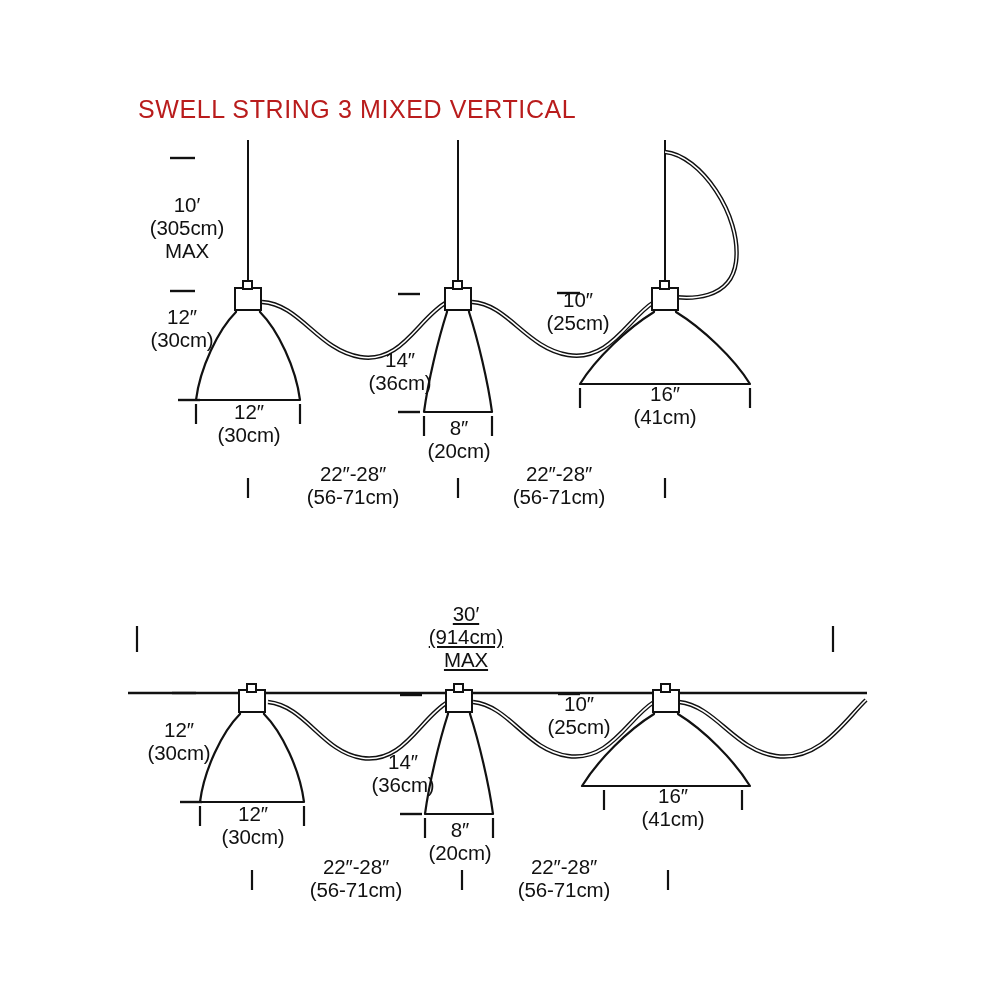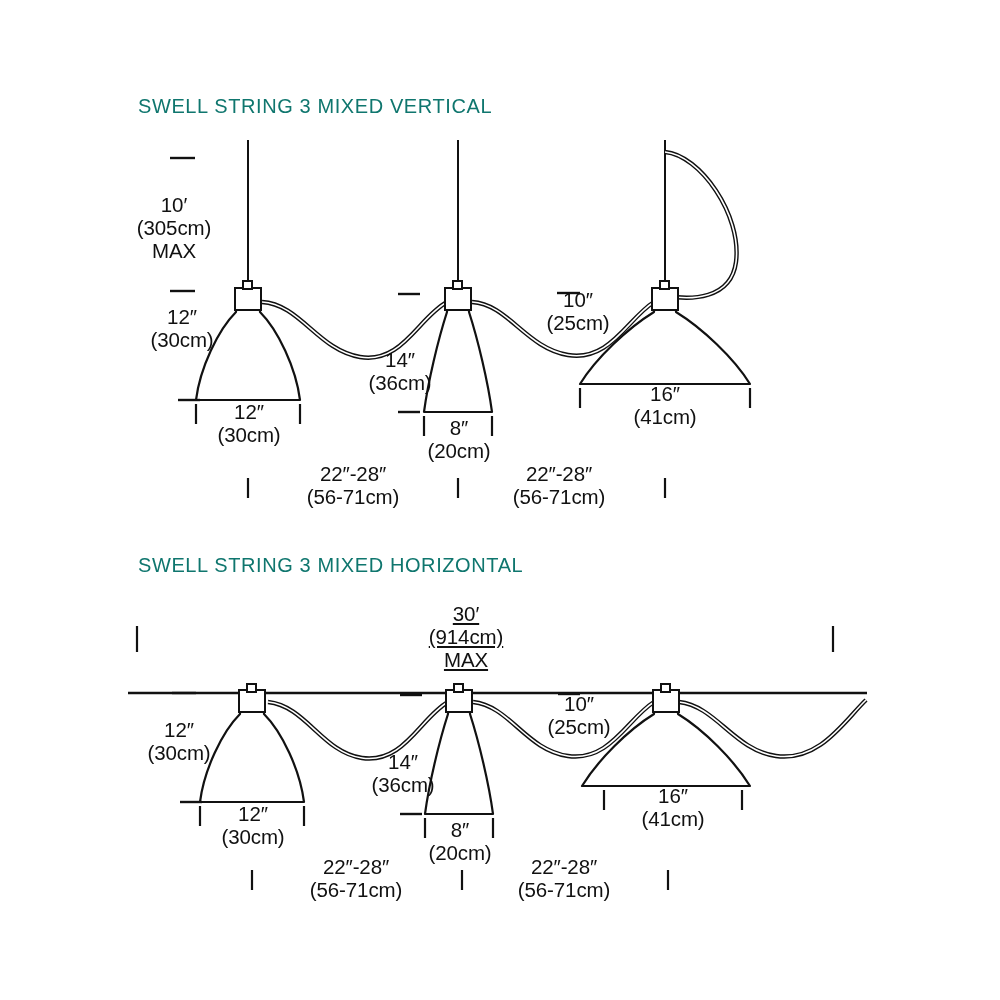--- a/index.html
+++ b/index.html
@@ -63,24 +63,24 @@
     stroke: #111111;
     stroke-width: 2.2;
   }
   .ceil {
     stroke: #111111;
     stroke-width: 2.6;
   }
 
   .title {
     position: absolute;
-    font-size: 20px;
+    font-size: 25px;
     letter-spacing: 0.6px;
     white-space: nowrap;
-    color: #0f766e;
+    color: #b91c1c;
   }
   .dim {
     position: absolute;
     font-size: 20.5px;
     line-height: 23px;
     text-align: center;
     white-space: pre-line;
     color: #111111;
     letter-spacing: -0.1px;
   }
@@ -202,21 +202,21 @@
       <line class="tick-sm" x1="742" y1="790" x2="742" y2="810"></line>
 
       <line class="tick-sm" x1="252" y1="870" x2="252" y2="890"></line>
       <line class="tick-sm" x1="462" y1="870" x2="462" y2="890"></line>
       <line class="tick-sm" x1="668" y1="870" x2="668" y2="890"></line>
     </g>
   </svg>
 
   <div class="title" style="left:138px; top:95px;">SWELL STRING 3 MIXED VERTICAL</div>
 
-  <div class="dim" style="left:119px; top:193px; width:110px;">10′
+  <div class="dim" style="left:132px; top:193px; width:110px;">10′
 (305cm)
 MAX</div>
 
   <div class="dim" style="left:127px; top:305px; width:110px;">12″
 (30cm)</div>
 
   <div class="dim" style="left:194px; top:400px; width:110px;">12″
 (30cm)</div>
 
   <div class="dim" style="left:345px; top:348px; width:110px;">14″
@@ -230,21 +230,20 @@
 
   <div class="dim" style="left:610px; top:382px; width:110px;">16″
 (41cm)</div>
 
   <div class="dim" style="left:297px; top:462px; width:112px;">22″-28″
 (56-71cm)</div>
 
   <div class="dim" style="left:503px; top:462px; width:112px;">22″-28″
 (56-71cm)</div>
 
-  <div class="title" style="left:138px; top:554px;">SWELL STRING 3 MIXED HORIZONTAL</div>
 
   <div class="dim" style="left:396px; top:602px; width:140px;text-decoration:underline;">30′
 (914cm)
 MAX</div>
 
   <div class="dim" style="left:124px; top:718px; width:110px;">12″
 (30cm)</div>
 
   <div class="dim" style="left:198px; top:802px; width:110px;">12″
 (30cm)</div>

